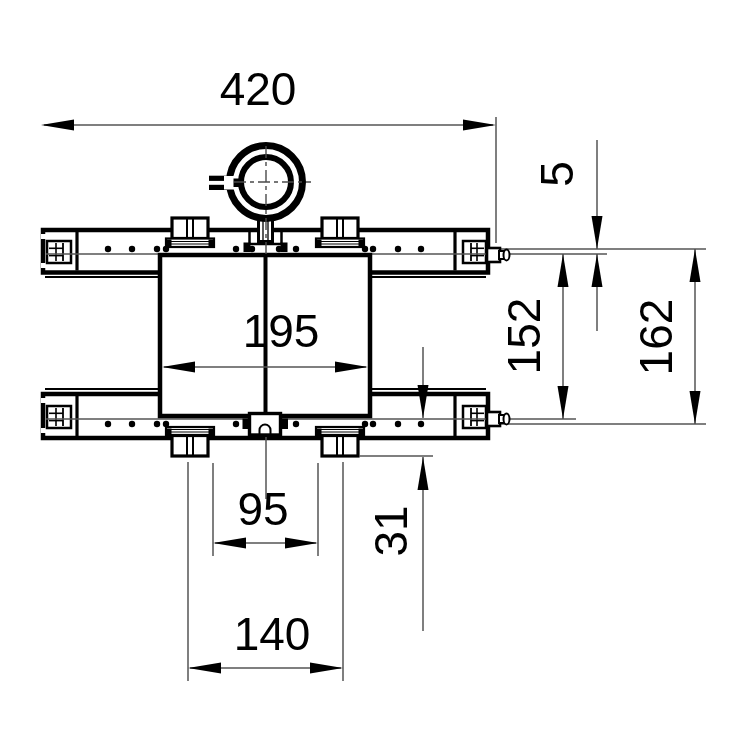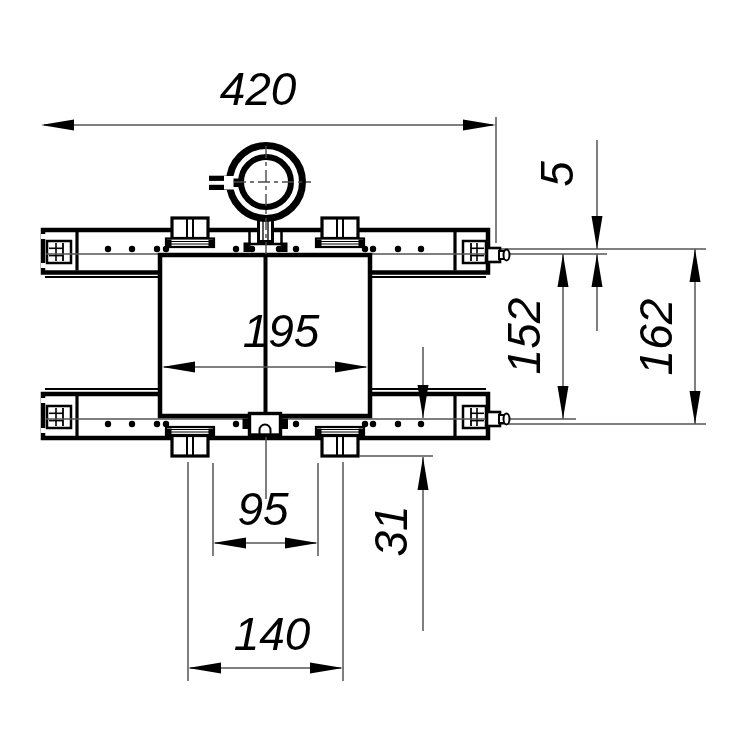--- a/index.html
+++ b/index.html
@@ -1,16 +1,16 @@
 <!DOCTYPE html>
 <html><head>
 <meta charset="utf-8">
 <style>
   html,body{margin:0;padding:0;background:#ffffff;}
-  .stage{width:746px;height:746px;background:#ffffff;position:relative;overflow:hidden;font-style:italic;}
+  .stage{width:746px;height:746px;background:#ffffff;position:relative;overflow:hidden;}
   svg{display:block;}
   text{font-family:"Liberation Sans", sans-serif;font-size:46px;fill:#000000;}
   .thin{stroke:#555555;stroke-width:1.5;fill:none;}
   .bold{stroke:#000000;fill:#ffffff;}
   .boldline{stroke:#000000;fill:none;}
   .dash{stroke:#4a4a4a;stroke-width:1.4;fill:none;stroke-dasharray:12 4 4 4;}
   .arrow{fill:#000000;stroke:none;}
   .hole{fill:#000000;stroke:none;}
 </style>
 </head>

